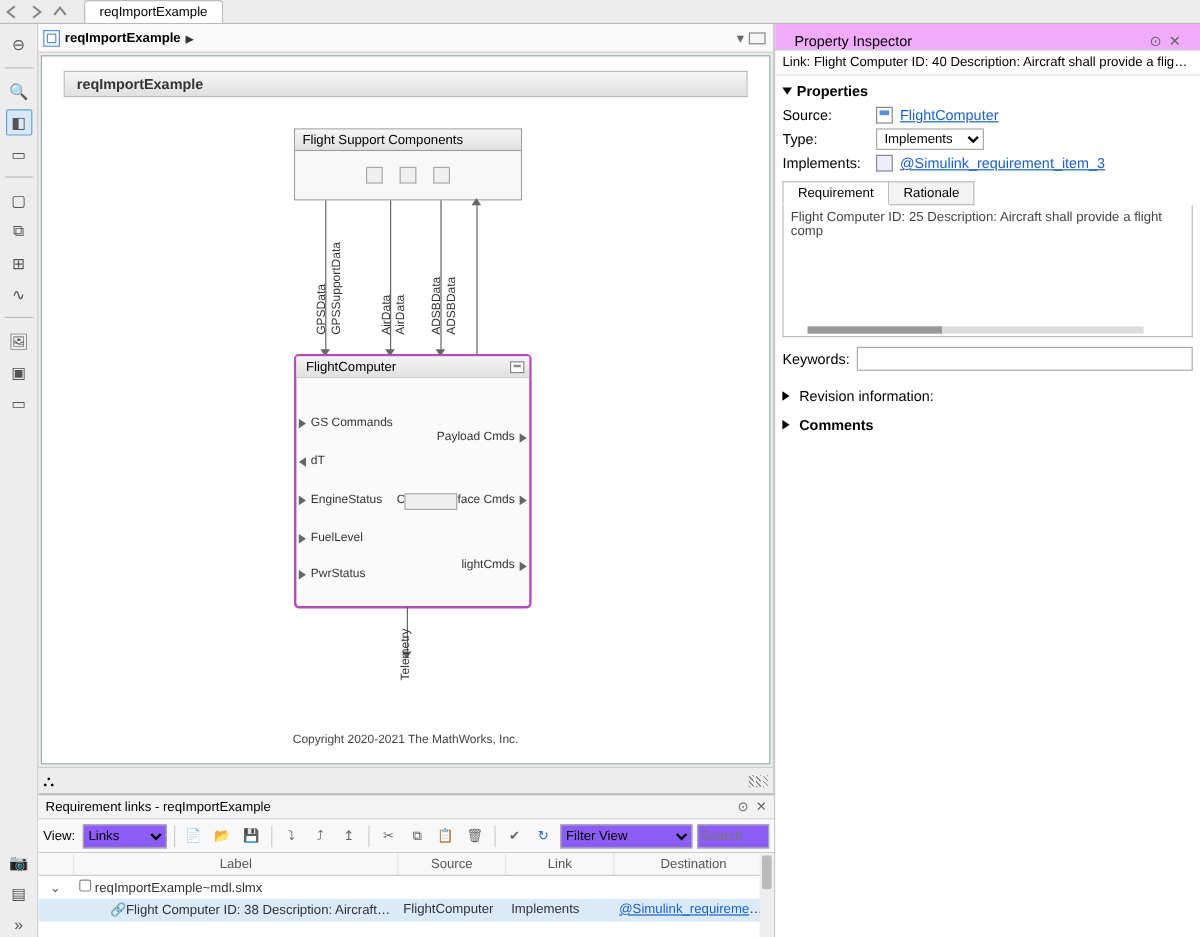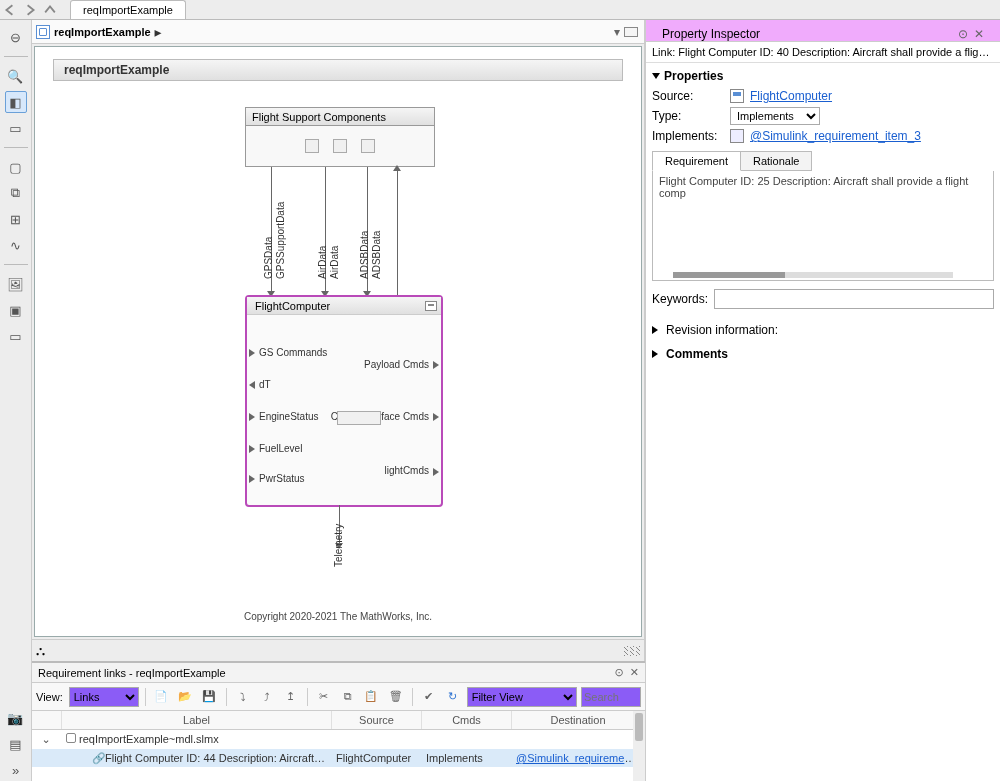--- a/index.html
+++ b/index.html
@@ -400,33 +400,33 @@
         <span class="tbtn">✔</span>
         <span class="tbtn" style="color:#2a70d0;">↻</span>
         <select class="filter"><option>Filter View</option></select>
         <input class="search" placeholder="Search" style="">
       </div>
       <div class="rp-grid">
         <div class="rp-head">
           <div></div>
           <div>Label</div>
           <div>Source</div>
-          <div>Cmds</div>
+          <div>Link</div>
           <div>Destination</div>
         </div>
         <div class="rp-row">
           <div style="text-align:center;"><span class="chev">⌄</span></div>
           <div><span class="linkico"></span><span>reqImportExample~mdl.slmx</span></div>
           <div></div>
             <div></div>
             <div></div>
         </div>
         <div class="rp-row child">
           <div></div>
-          <div><span class="linkchain">🔗</span><span>Flight Computer ID: 44 Description: Aircraft …</span></div>
+          <div><span class="linkchain">🔗</span><span>Flight Computer ID: 38 Description: Aircraft …</span></div>
           <div>FlightComputer</div>
           <div>Implements</div>
           <div><span class="dstlink">@Simulink_requirement_item_3</span></div>
         </div>
         <div class="vsb"></div>
       </div>
     </div>
   </div>
 
   <div class="inspector">

